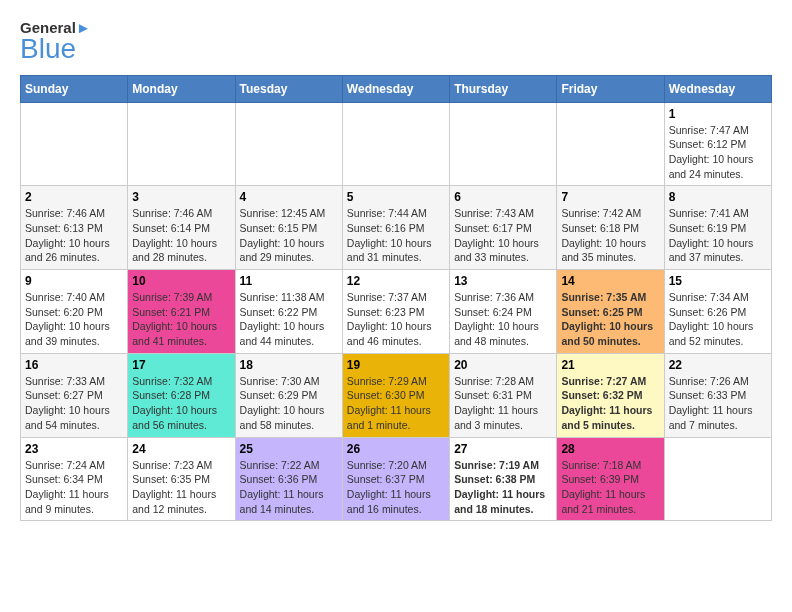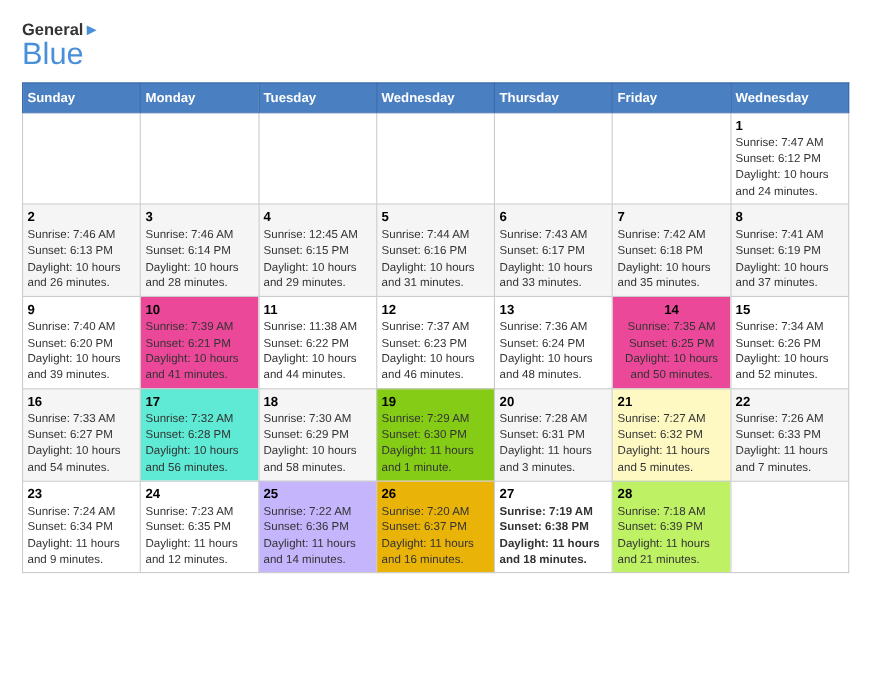--- a/index.html
+++ b/index.html
@@ -192,23 +192,23 @@
           <div class="day-info" style="white-space: pre-line;">Sunrise: 7:37 AM
 Sunset: 6:23 PM
 Daylight: 10 hours and 46 minutes.</div>
         </td>
         <td style="background: rgb(255, 255, 255);">
           <div class="day-number">13</div>
           <div class="day-info" style="white-space: pre-line;">Sunrise: 7:36 AM
 Sunset: 6:24 PM
 Daylight: 10 hours and 48 minutes.</div>
         </td>
-        <td style="background: #ec4899; text-align: center;">
+        <td style="background: #fdba74;">
           <div class="day-number">14</div>
-          <div class="day-info" style="white-space: pre-line;">Sunrise: 7:35 AM
+          <div class="day-info" style="white-space: pre-line; font-weight: bold;">Sunrise: 7:35 AM
 Sunset: 6:25 PM
 Daylight: 10 hours and 50 minutes.</div>
         </td>
         <td style="background: rgb(255, 255, 255);">
           <div class="day-number">15</div>
           <div class="day-info" style="white-space: pre-line;">Sunrise: 7:34 AM
 Sunset: 6:26 PM
 Daylight: 10 hours and 52 minutes.</div>
         </td>
       </tr>
@@ -224,35 +224,35 @@
           <div class="day-info" style="white-space: pre-line;">Sunrise: 7:32 AM
 Sunset: 6:28 PM
 Daylight: 10 hours and 56 minutes.</div>
         </td>
         <td style="background: rgb(245, 245, 245);">
           <div class="day-number">18</div>
           <div class="day-info" style="white-space: pre-line;">Sunrise: 7:30 AM
 Sunset: 6:29 PM
 Daylight: 10 hours and 58 minutes.</div>
         </td>
-        <td style="background: #84cc16;">
+        <td style="background: #eab308;">
           <div class="day-number">19</div>
           <div class="day-info" style="white-space: pre-line;">Sunrise: 7:29 AM
 Sunset: 6:30 PM
 Daylight: 11 hours and 1 minute.</div>
         </td>
         <td style="background: rgb(245, 245, 245);">
           <div class="day-number">20</div>
           <div class="day-info" style="white-space: pre-line;">Sunrise: 7:28 AM
 Sunset: 6:31 PM
 Daylight: 11 hours and 3 minutes.</div>
         </td>
         <td style="background: #fef9c3;">
           <div class="day-number">21</div>
-          <div class="day-info" style="white-space: pre-line;">Sunrise: 7:27 AM
+          <div class="day-info" style="white-space: pre-line; font-weight: bold;">Sunrise: 7:27 AM
 Sunset: 6:32 PM
 Daylight: 11 hours and 5 minutes.</div>
         </td>
         <td style="background: rgb(245, 245, 245);">
           <div class="day-number">22</div>
           <div class="day-info" style="white-space: pre-line;">Sunrise: 7:26 AM
 Sunset: 6:33 PM
 Daylight: 11 hours and 7 minutes.</div>
         </td>
       </tr>
@@ -268,33 +268,33 @@
           <div class="day-info" style="white-space: pre-line;">Sunrise: 7:23 AM
 Sunset: 6:35 PM
 Daylight: 11 hours and 12 minutes.</div>
         </td>
         <td style="background: #c4b5fd;">
           <div class="day-number">25</div>
           <div class="day-info" style="white-space: pre-line;">Sunrise: 7:22 AM
 Sunset: 6:36 PM
 Daylight: 11 hours and 14 minutes.</div>
         </td>
-        <td style="background: #eab308;">
+        <td style="background: #c4b5fd;">
           <div class="day-number">26</div>
           <div class="day-info" style="white-space: pre-line;">Sunrise: 7:20 AM
 Sunset: 6:37 PM
 Daylight: 11 hours and 16 minutes.</div>
         </td>
         <td style="background: rgb(255, 255, 255);">
           <div class="day-number">27</div>
           <div class="day-info" style="white-space: pre-line; font-weight: bold;">Sunrise: 7:19 AM
 Sunset: 6:38 PM
 Daylight: 11 hours and 18 minutes.</div>
         </td>
-        <td style="background: #bef264;">
+        <td style="background: #ec4899;">
           <div class="day-number">28</div>
           <div class="day-info" style="white-space: pre-line;">Sunrise: 7:18 AM
 Sunset: 6:39 PM
 Daylight: 11 hours and 21 minutes.</div>
         </td>
         <td class="empty-cell"></td>
       </tr>
     </tbody>
 </table>
 

